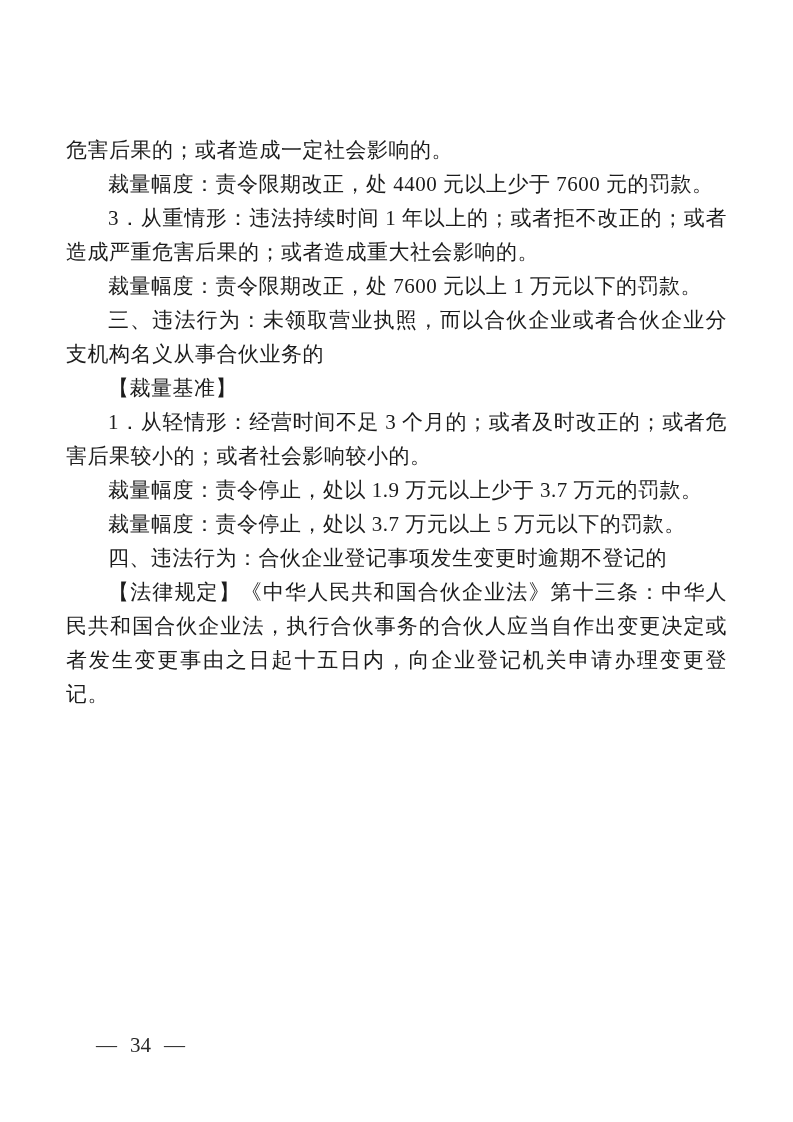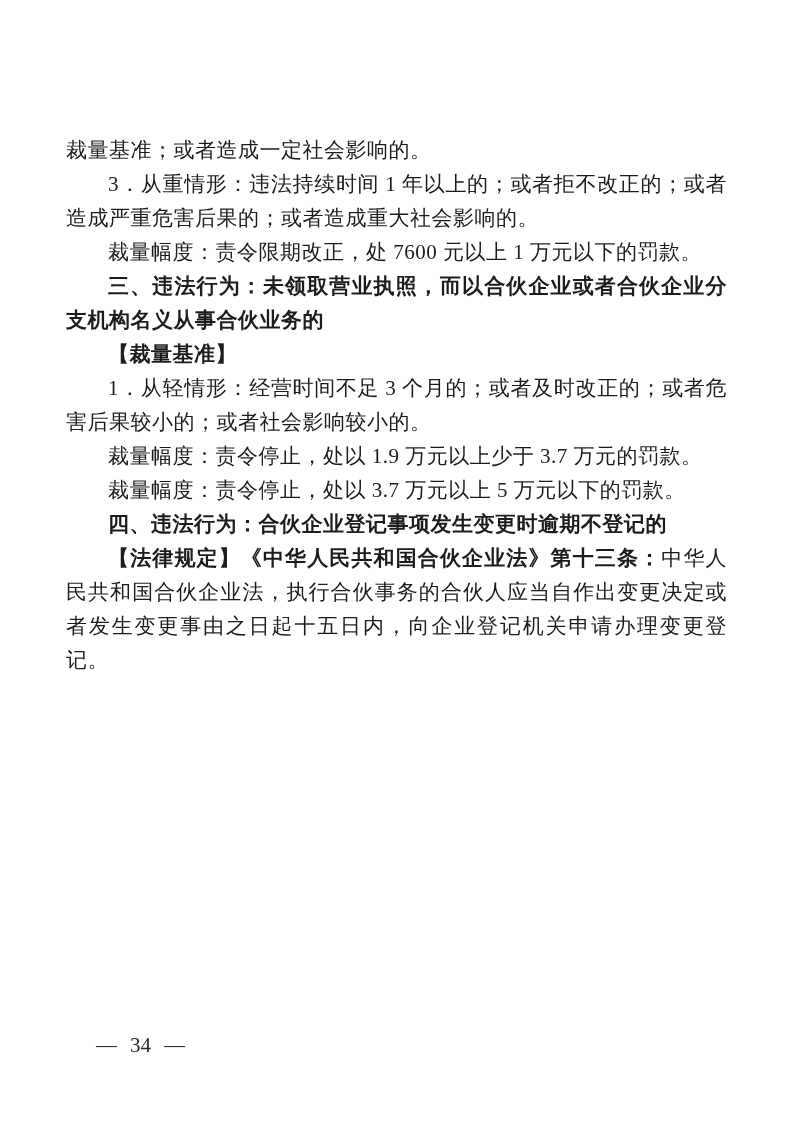--- a/index.html
+++ b/index.html
@@ -31,21 +31,21 @@
     padding: 0;
   }
   .doc-body p.indent {
     text-indent: 42px;
   }
   .doc-body p.heading {
     font-family: "Liberation Sans", "DejaVu Sans", sans-serif;
     font-weight: bold;
   }
   .seg-bold {
-    font-weight: bold;
+    font-weight: normal;
     margin-top: 40px;
   }
   .seg-normal {
     font-weight: normal;
   }
   .footer {
     position: absolute;
     left: 96px;
     top: 1030px;
     font-size: 21px;
@@ -58,21 +58,22 @@
   }
   .footer .dash {
     letter-spacing: 0;
   }
 </style>
 </head>
 <body>
 
 <div class="page">
   <main class="doc-body" id="doc-body">
-      <p class="body"><span class="seg-normal">裁量基准；或者造成一定社会影响的。</span></p>
+      <p class="body"><span class="seg-normal">危害后果的；或者造成一定社会影响的。</span></p>
+      <p class="body indent"><span class="seg-normal">裁量幅度：责令限期改正，处 4400 元以上少于 7600 元的罚款。</span></p>
       <p class="body indent"><span class="seg-normal">3．从重情形：违法持续时间 1 年以上的；或者拒不改正的；或者造成严重危害后果的；或者造成重大社会影响的。</span></p>
       <p class="body indent"><span class="seg-normal">裁量幅度：责令限期改正，处 7600 元以上 1 万元以下的罚款。</span></p>
       <p class="heading indent"><span class="seg-bold">三、违法行为：未领取营业执照，而以合伙企业或者合伙企业分支机构名义从事合伙业务的</span></p>
       <p class="body indent"><span class="seg-bold">【裁量基准】</span></p>
       <p class="body indent"><span class="seg-normal">1．从轻情形：经营时间不足 3 个月的；或者及时改正的；或者危害后果较小的；或者社会影响较小的。</span></p>
       <p class="body indent"><span class="seg-normal">裁量幅度：责令停止，处以 1.9 万元以上少于 3.7 万元的罚款。</span></p>
       <p class="body indent"><span class="seg-normal">裁量幅度：责令停止，处以 3.7 万元以上 5 万元以下的罚款。</span></p>
       <p class="heading indent"><span class="seg-bold">四、违法行为：合伙企业登记事项发生变更时逾期不登记的</span></p>
       <p class="body indent"><span class="seg-bold">【法律规定】《中华人民共和国合伙企业法》第十三条：</span><span class="seg-normal">中华人民共和国合伙企业法，执行合伙事务的合伙人应当自作出变更决定或者发生变更事由之日起十五日内，向企业登记机关申请办理变更登记。</span></p>
     </main>

